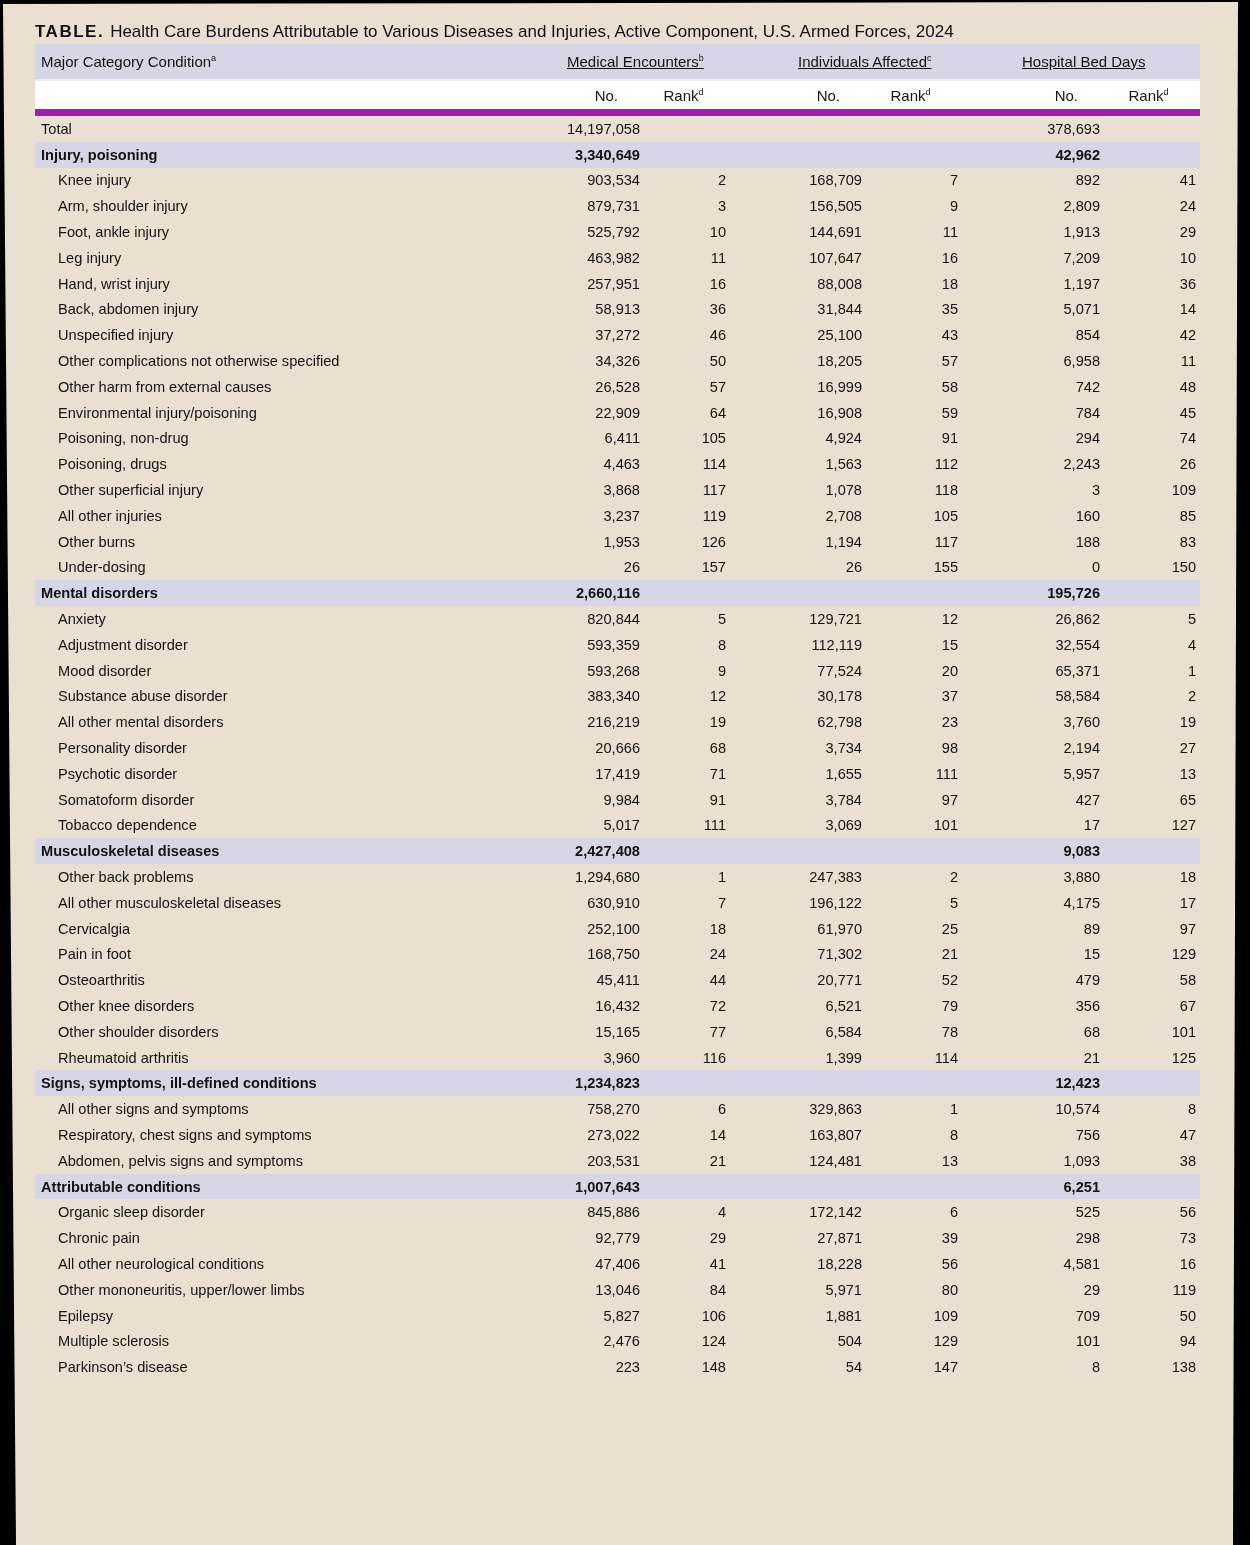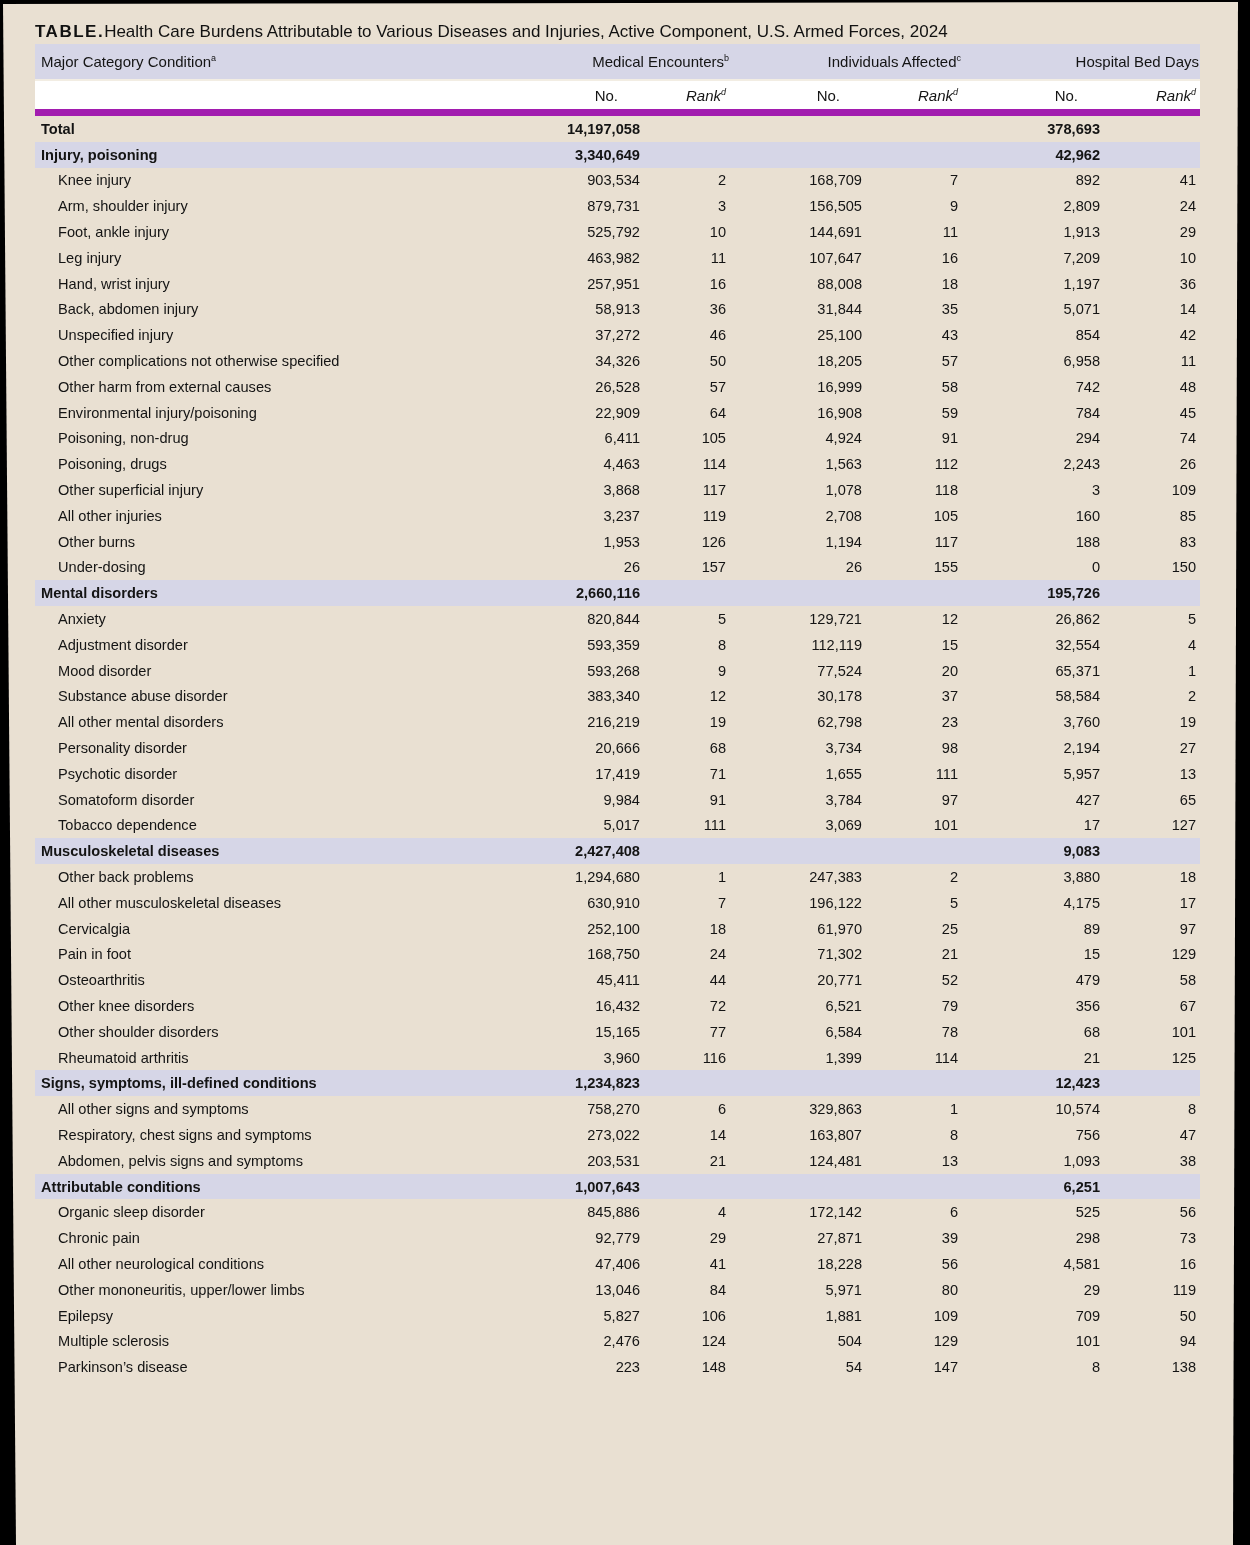--- a/index.html
+++ b/index.html
@@ -9,56 +9,56 @@
     -webkit-font-smoothing:antialiased;
   }
   .page{
     position:absolute;inset:0;background:#e9e0d2;
     clip-path:polygon(3px 4px,1238px 2px,1233px 1545px,16px 1545px);
   }
   .title{
     position:absolute;left:35px;top:22px;width:1180px;
     font-size:17px;color:#111;
   }
-  .title .tlabel{font-weight:bold;letter-spacing:1.5px;margin-right:0;}
+  .title .tlabel{font-weight:bold;letter-spacing:1.5px;margin-right:6px;}
   table.burden{
     position:absolute;left:35px;top:44px;width:1165px;
     border-collapse:collapse;table-layout:fixed;
     font-size:14.6px;
   }
   col.c-cond{width:500px;}
   col.c-meno{width:105px;}
   col.c-merank{width:90px;}
   col.c-iano{width:132px;}
   col.c-iarank{width:100px;}
   col.c-hbdno{width:138px;}
   col.c-hbdrank{width:100px;}
   thead tr.grp th{
     background:#d6d6e7;height:33px;font-weight:normal;font-size:15px;
     border-bottom:2px solid #f2ede3;
   }
   thead tr.grp th.cond{text-align:left;padding-left:6px;}
-  thead tr.grp th.g{text-align:right;}
+  thead tr.grp th.g{text-align:left;text-decoration:underline;}
   thead tr.grp th.g1{padding-left:32px;}
   thead tr.grp th.g2{padding-left:68px;}
   thead tr.grp th.g3{padding-left:60px;}
   thead tr.sub th{
     background:#ffffff;height:26px;font-weight:normal;font-size:15px;
     border-bottom:7px solid #a21caf;
   }
   thead th.no{text-align:right;padding-right:22px;}
-  thead th.rank{text-align:right;padding-right:4px;font-style:italic;}
+  thead th.rank{padding-right:4px;}
   sup{font-size:9px;line-height:0;}
   tbody td{height:25.8px;padding:0;vertical-align:middle;}
   tbody td.cond{text-align:left;padding-left:6px;overflow:hidden;white-space:nowrap;}
   tbody td.num{text-align:right;}
   tbody td.rank{text-align:right;padding-right:4px;}
   tbody tr.item td.cond{padding-left:23px;}
   tbody tr.section td{background:#d6d6e7;font-weight:bold;}
-  tbody tr.total td{font-weight:bold;}
+  tbody tr.total td{font-weight:normal;}
 </style>
 </head>
 <body>
 
 <div class="page">
   <div class="title">
     <span class="tlabel">TABLE.</span><span>Health Care Burdens Attributable to Various Diseases and Injuries, Active Component, U.S. Armed Forces, 2024</span>
   </div>
 
   <table class="burden">

